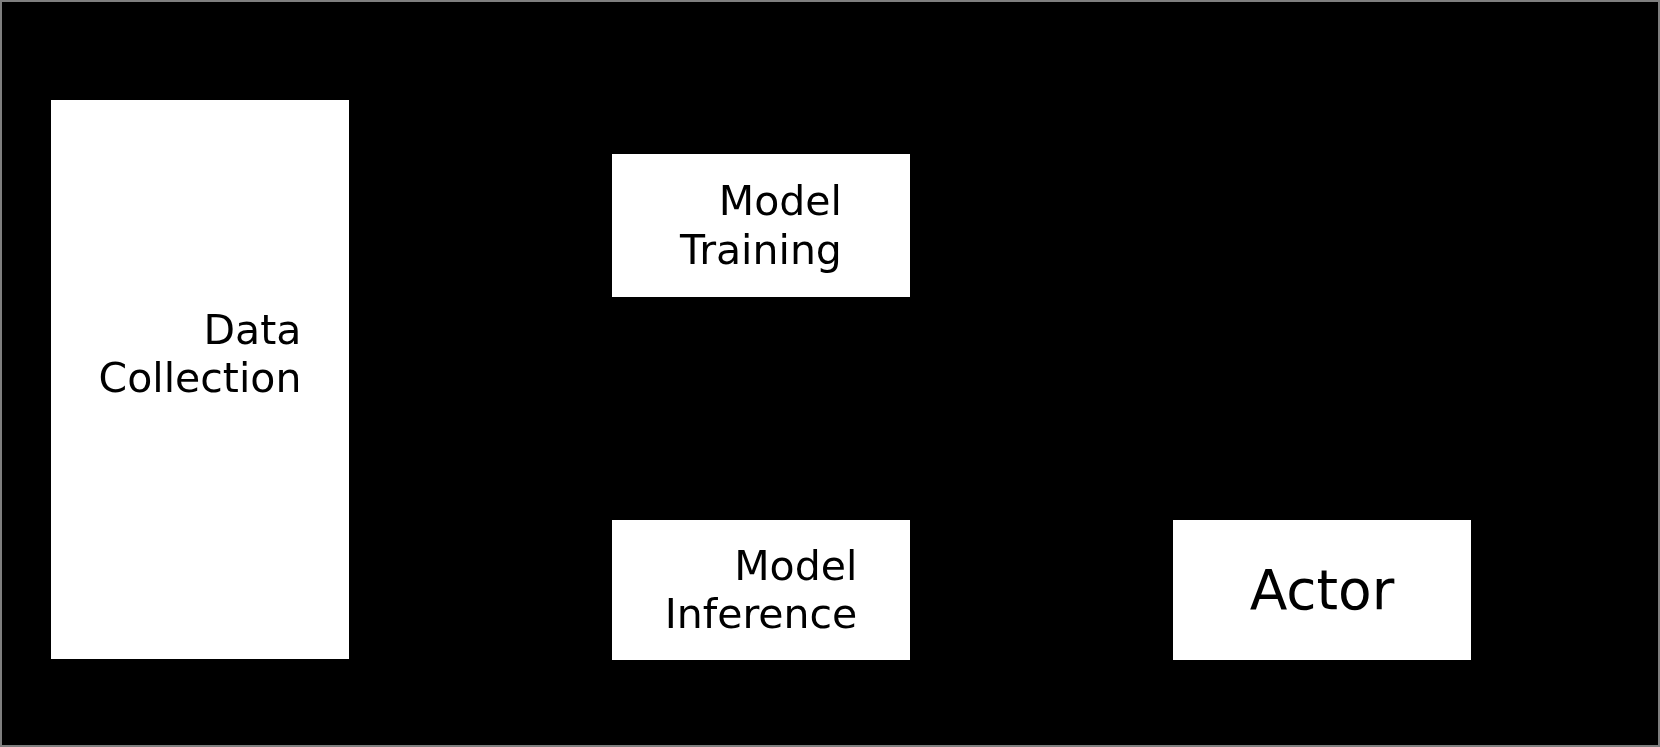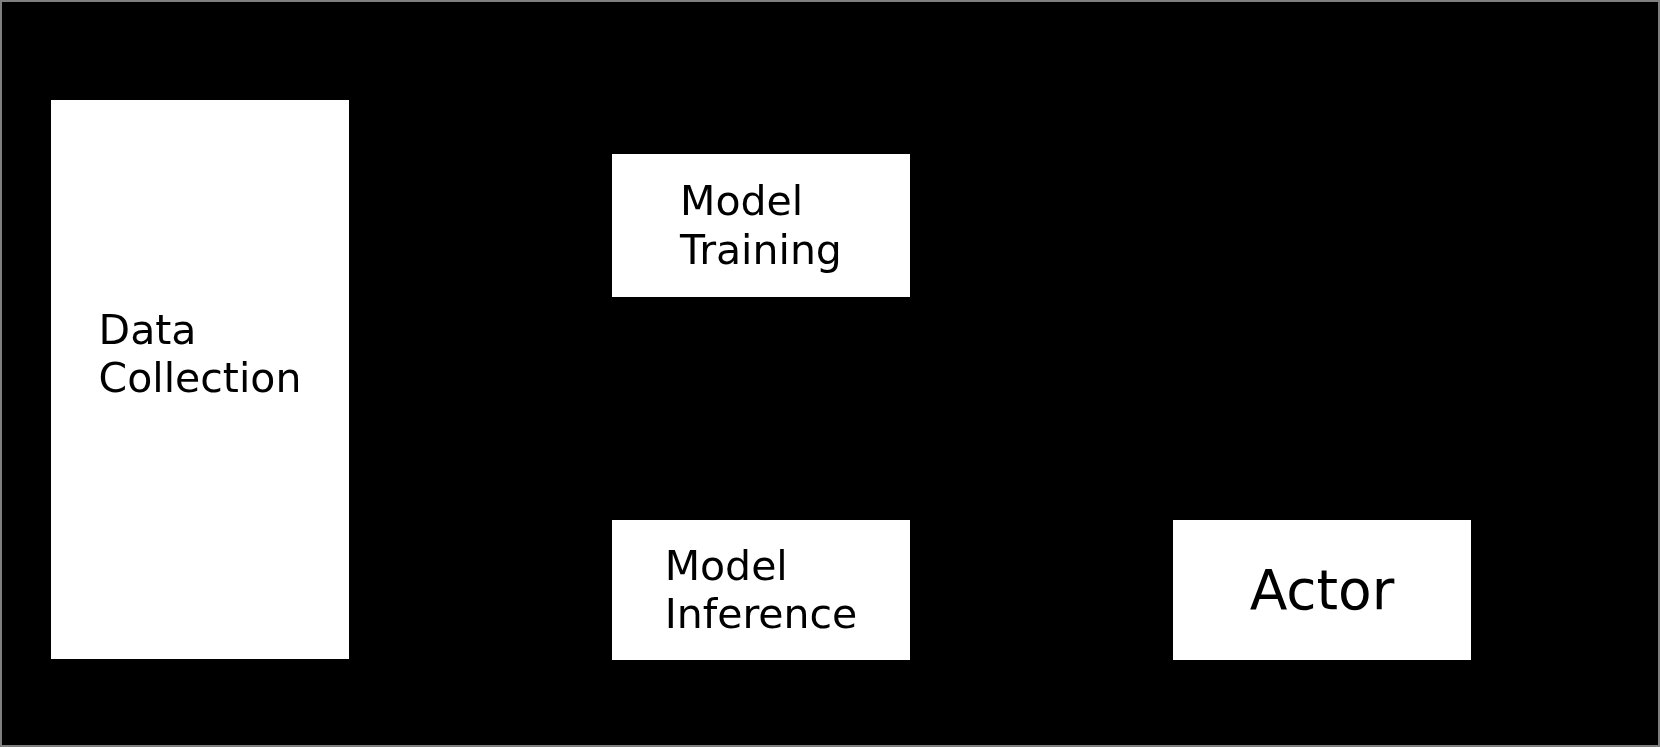--- a/index.html
+++ b/index.html
@@ -23,21 +23,21 @@
   }
 
   .node {
     position: absolute;
     background: #ffffff;
     color: #000000;
     box-sizing: border-box;
     display: flex;
     align-items: center;
     justify-content: center;
-    text-align: left;
+    text-align: right;
     line-height: 1.18;
     white-space: pre-line;
     -webkit-font-smoothing: antialiased;
   }
 
   
   #node-data-collection {
     left: 49px;
     top: 98px;
     width: 298px;

